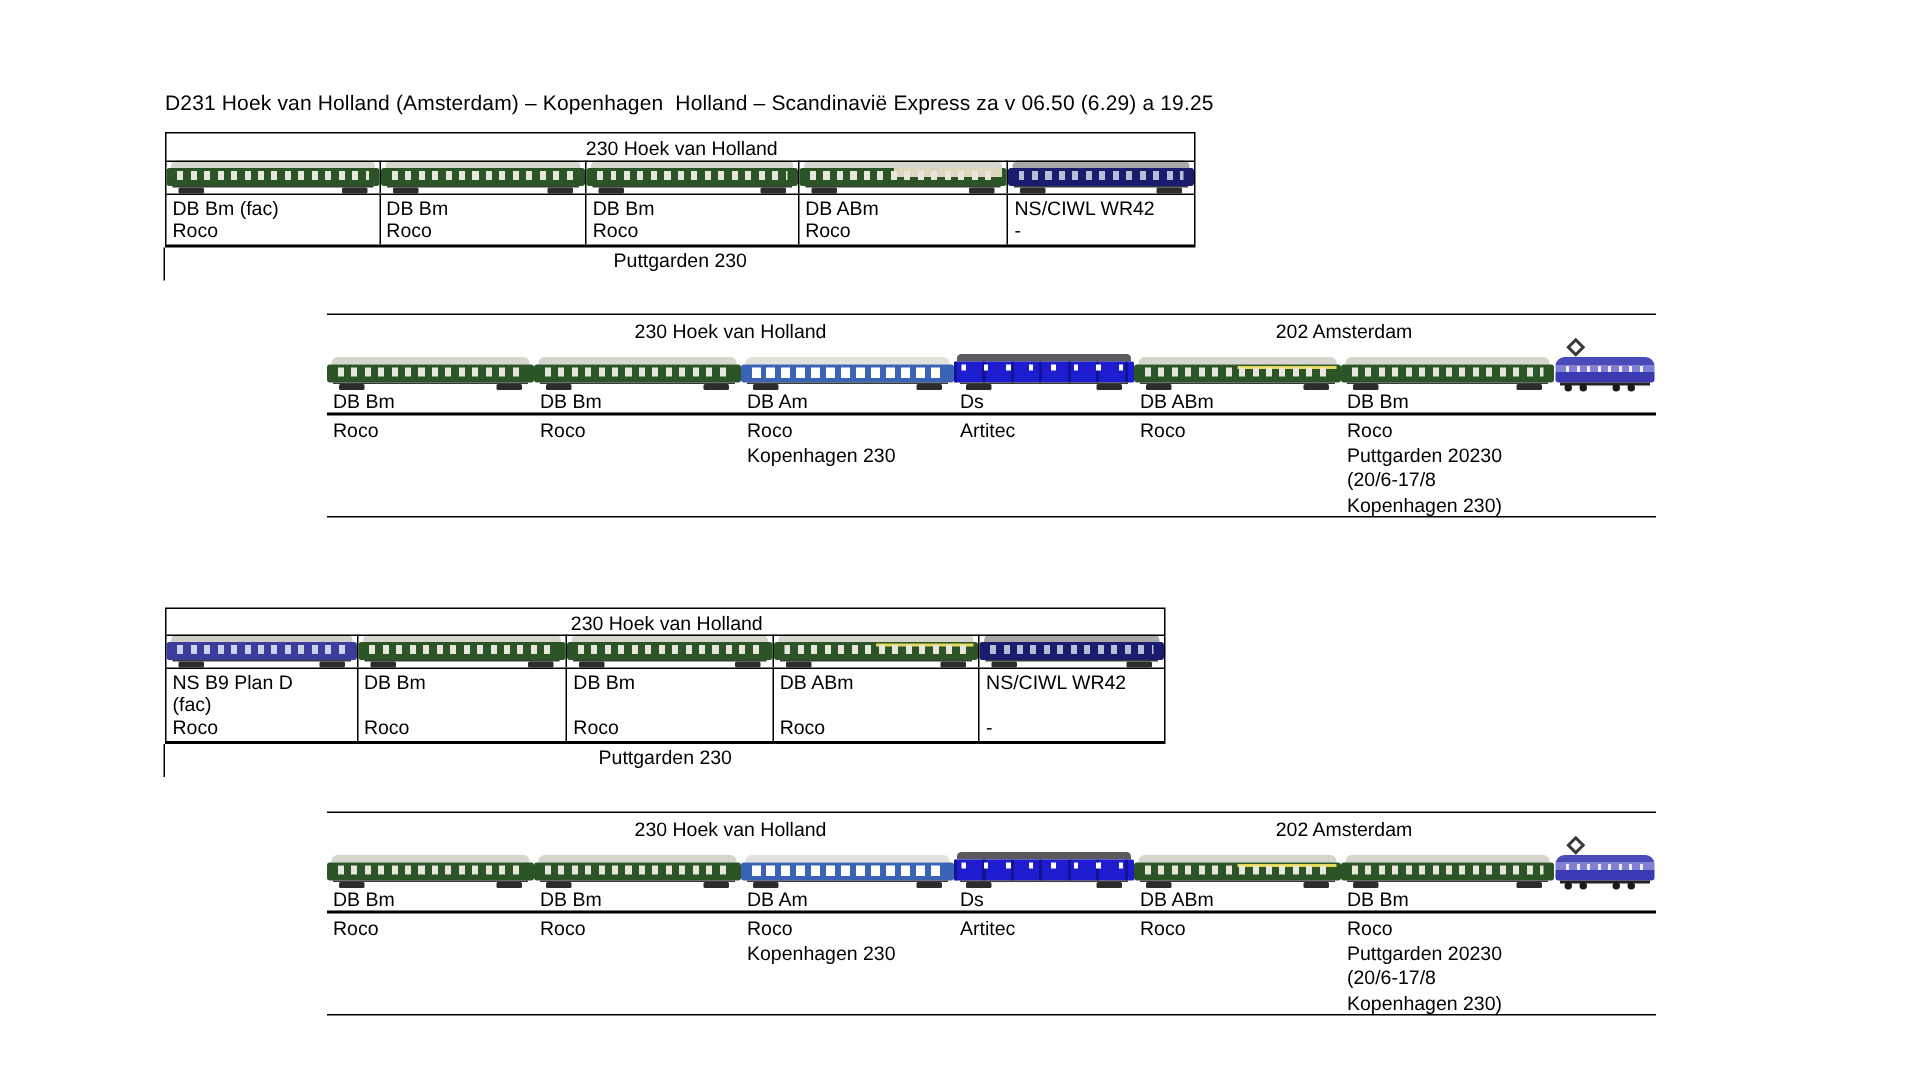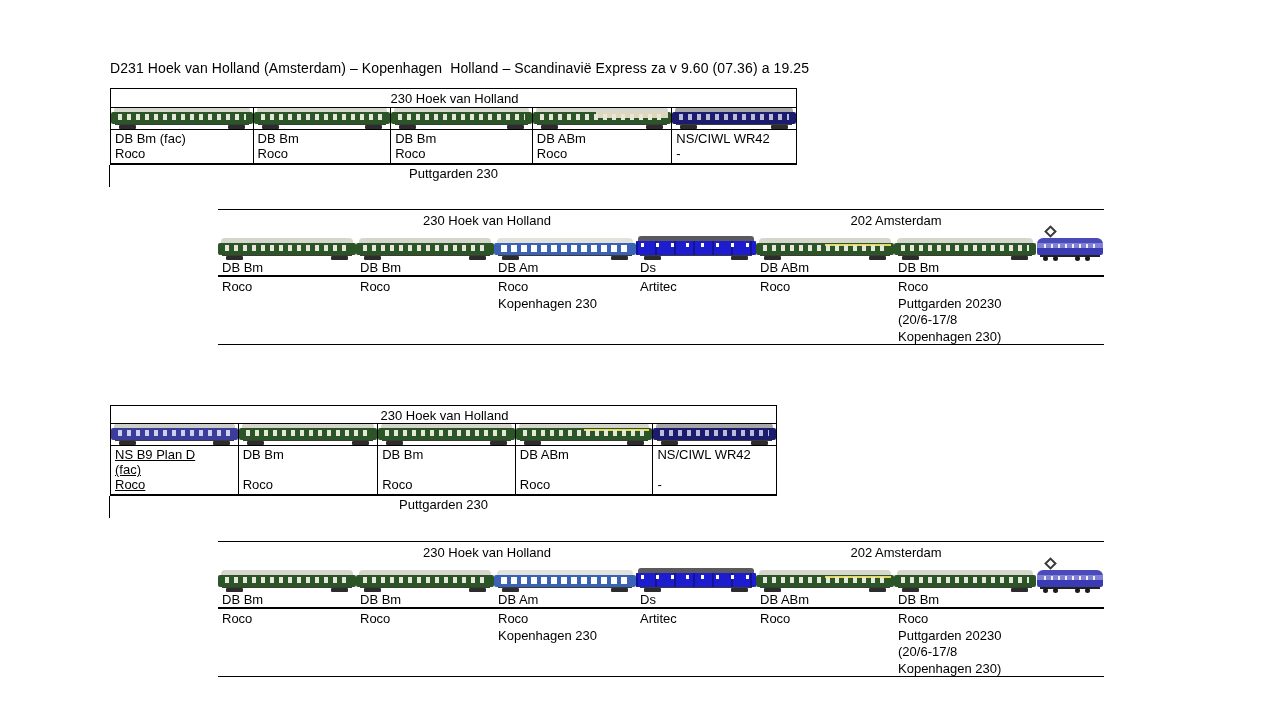--- a/index.html
+++ b/index.html
@@ -76,21 +76,21 @@
     background:repeating-linear-gradient(90deg,#eeeeff 0 2px,transparent 2px 7px)}
   .lchassis{position:absolute;bottom:0;left:2px;right:2px;height:5px}
   .lchassis::before{content:"";position:absolute;top:0;left:2px;right:2px;height:2px;background:#222}
   .lchassis::after{content:"";position:absolute;top:1px;left:5px;width:5px;height:5px;border-radius:50%;background:#1a1a1a;
     box-shadow:10px 0 #1a1a1a,32px 0 #1a1a1a,42px 0 #1a1a1a}
 </style>
 </head>
 <body>
 
 <div class="canvas">
-  <div class="title">D231 Hoek van Holland (Amsterdam) – Kopenhagen  Holland – Scandinavië Express za v 9.60 (07.36) a 19.25</div>
+  <div class="title">D231 Hoek van Holland (Amsterdam) – Kopenhagen  Holland – Scandinavië Express za v 06.50 (6.29) a 19.25</div>
   <div id="sections">
       <div class="consist bordered" style="left: 110px; top: 88px; width: 687px;">
         <div class="boxed">
           <div class="hdr-row" style="height: 19px;">
             <div class="hdr" style="left: 0px; width: 687px;">230 Hoek van Holland</div>
           </div>
           <div class="car-row" style="height: 22px;">
             <div class="car-cell" style="width: 142px;">
               <div class="car coach coach-green">
                 <div class="roof"></div>
@@ -396,21 +396,21 @@
                   <div class="win"></div>
                 </div>
                 <div class="chassis">
                   <span class="bogie l"></span>
                   <span class="bogie r"></span>
                 </div>
               </div>
             </div>
           </div>
           <div class="label-row">
-            <div class="label-cell" style="width: 127px; text-decoration: underline;">
+            <div class="label-cell" style="width: 127px;">
               <div class="name-box" style="height: 30px;">
                 <div class="txt">NS B9 Plan D</div>
                 <div class="txt">(fac)</div>
               </div>
               <div class="maker-box">
                 <div class="txt">Roco</div>
               </div>
             </div>
             <div class="label-cell" style="width: 140px;">
               <div class="name-box" style="height: 30px;">

